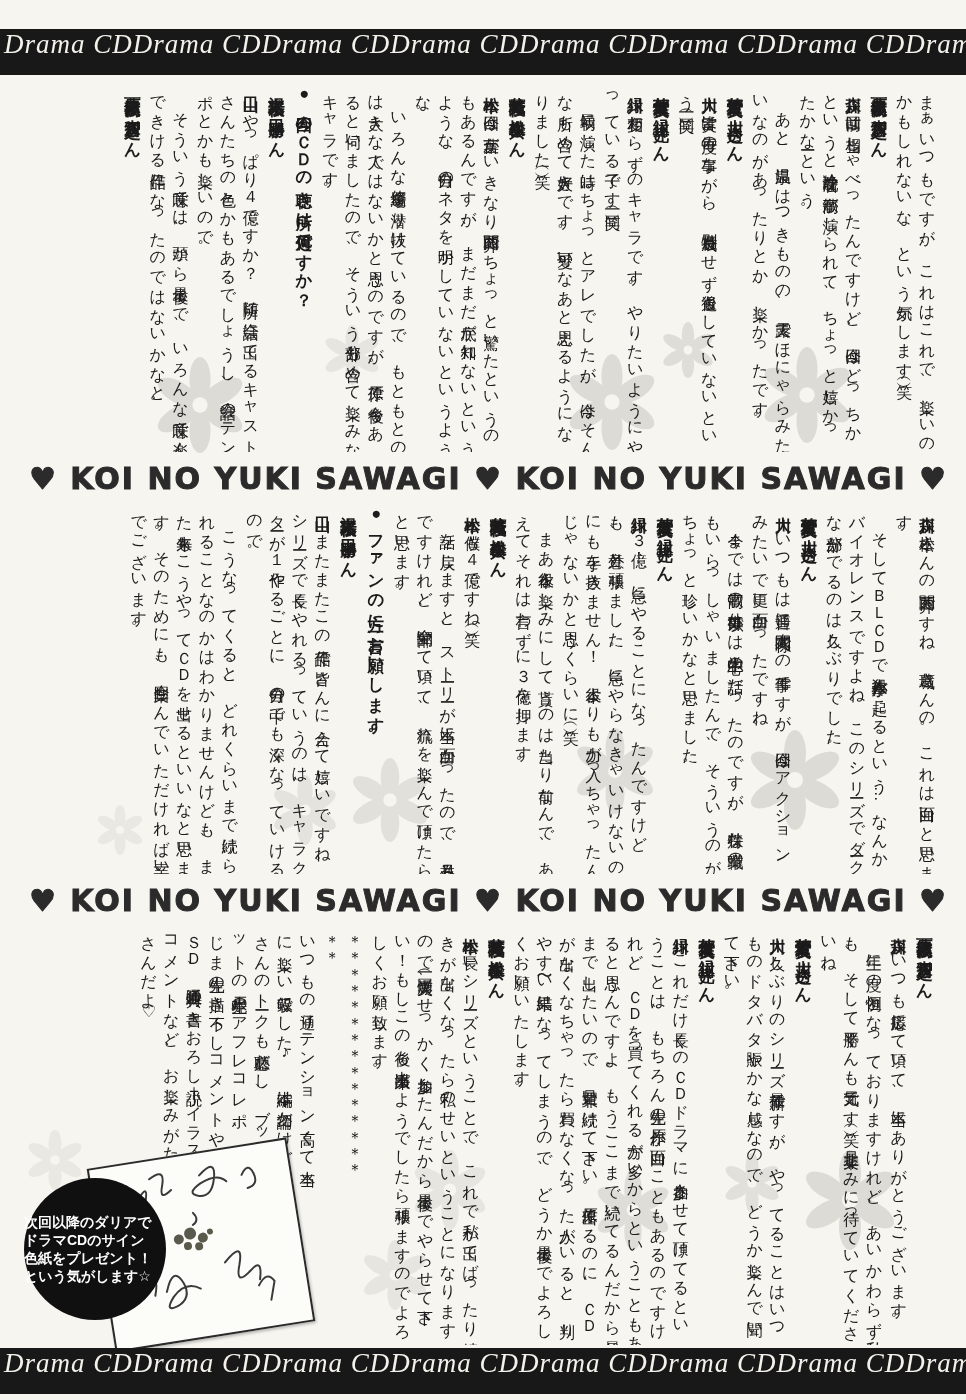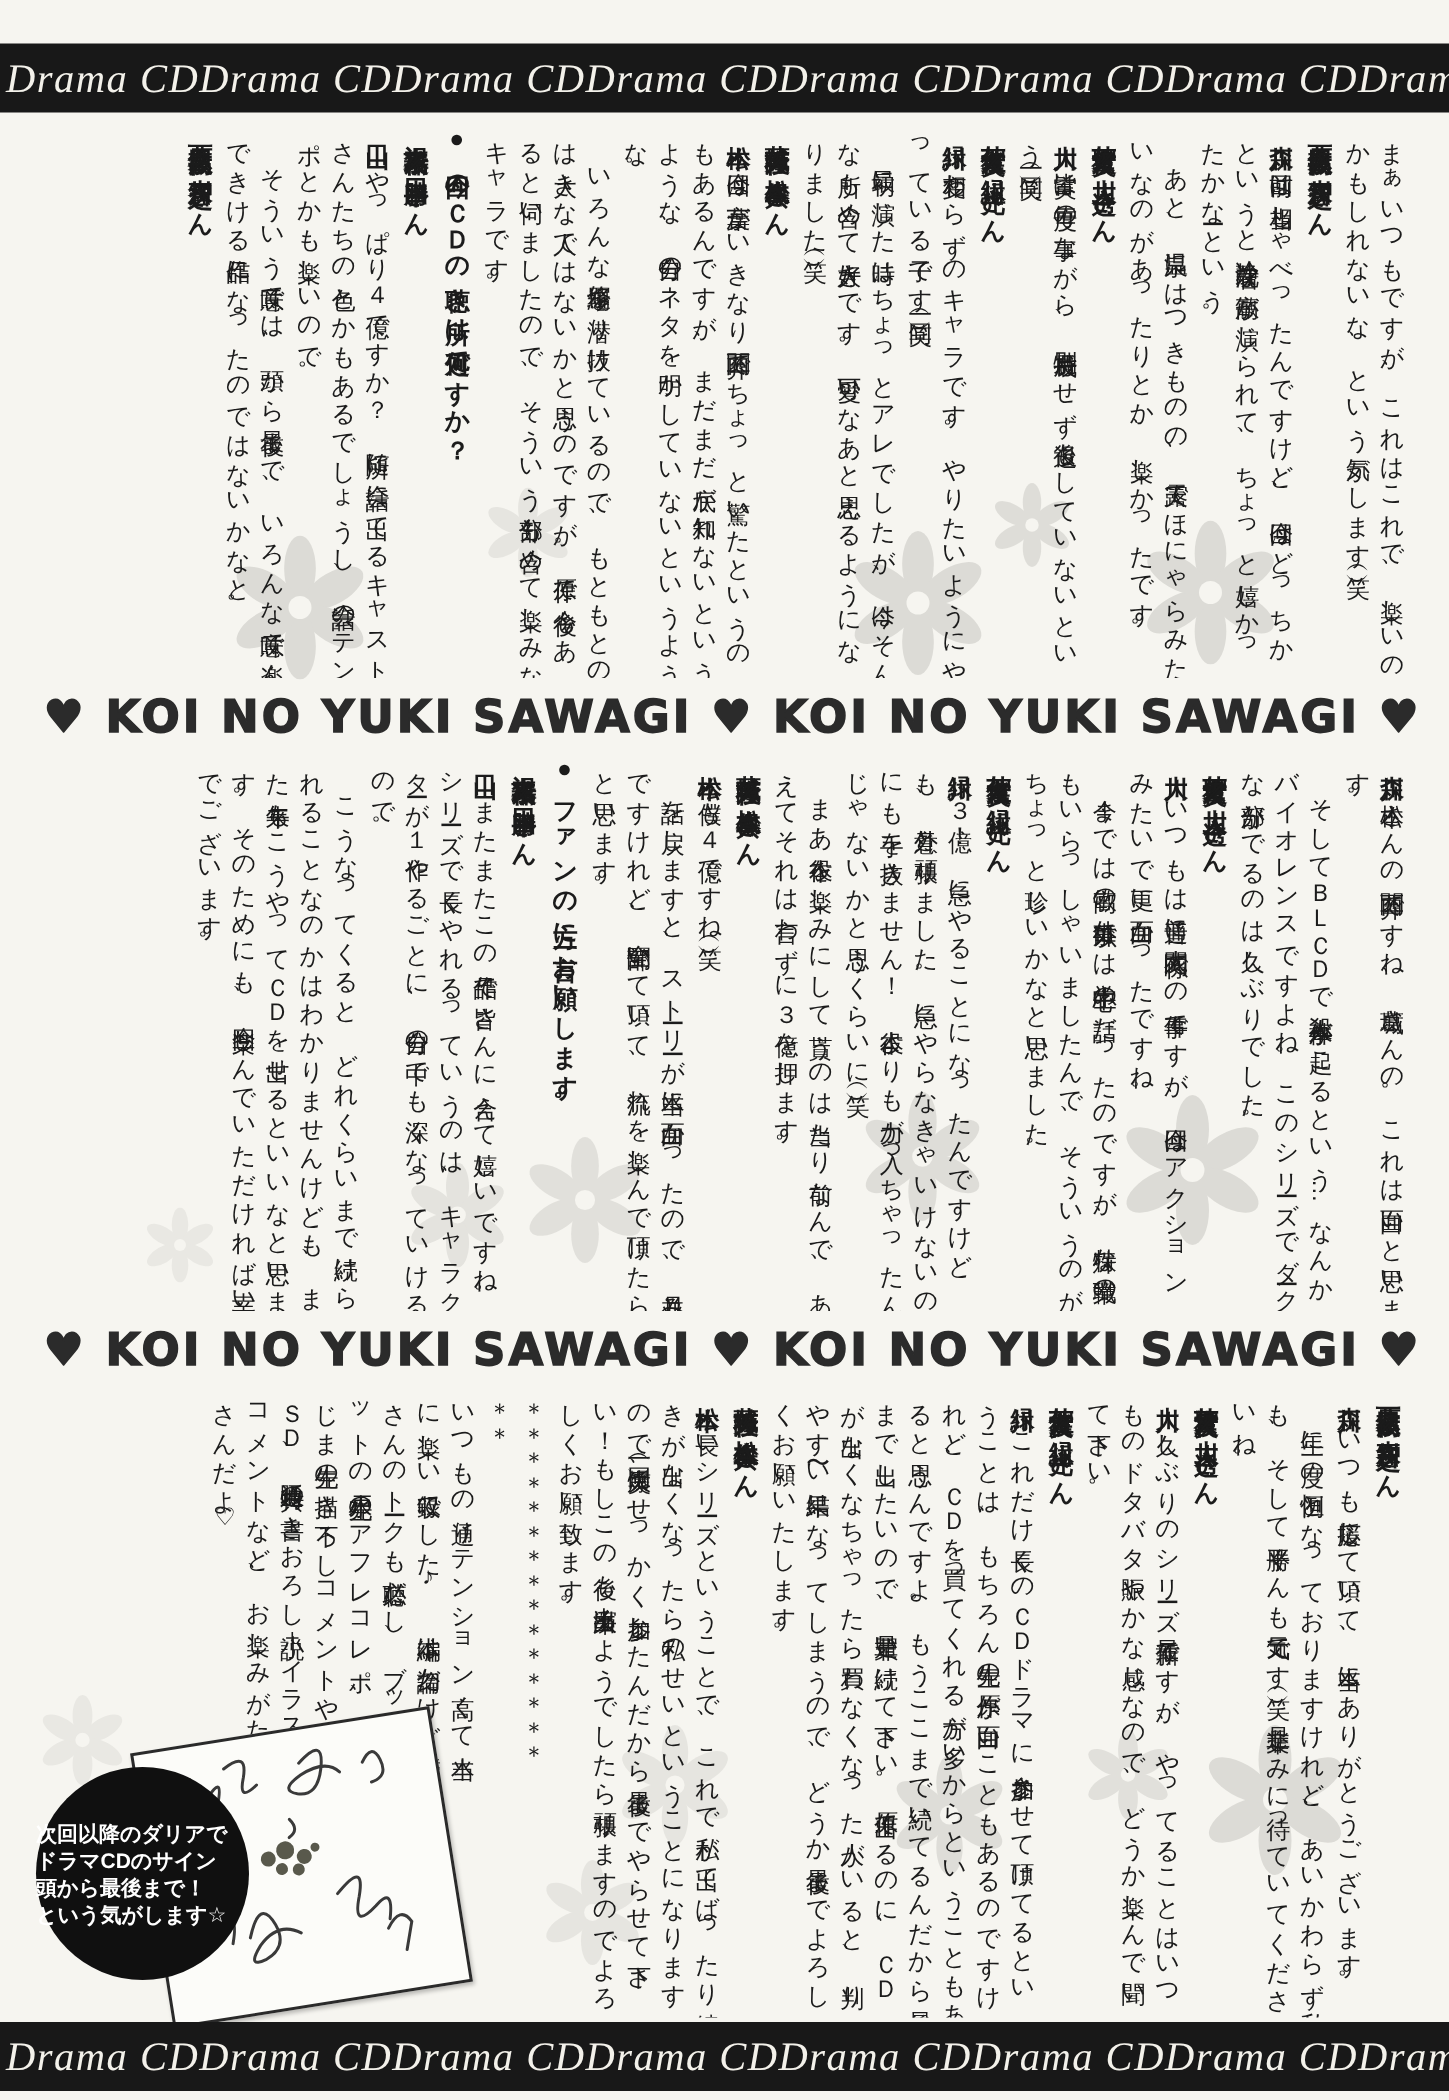--- a/index.html
+++ b/index.html
@@ -8,21 +8,21 @@
   }
   html,body{margin:0;padding:0;}
   body{
     width:966px;height:1400px;position:relative;overflow:hidden;
     background:var(--paper);color:var(--ink);
     font-family:"Liberation Sans","DejaVu Sans",sans-serif;
   }
   
   .cd-bar{
     position:absolute;left:0;right:0;height:46px;background:var(--bar_bg);
-    display:flex;align-items:center;justify-content:space-between;
+    display:flex;align-items:flex-start;justify-content:space-between;
     padding:0 4px;box-sizing:border-box;
   }
   .cd-bar .bar-item{
     color:var(--bar_text);font-family:"Liberation Serif","DejaVu Serif",serif;
     font-style:italic;font-size:27px;white-space:nowrap;letter-spacing:1px;
   }
   #top-bar{top:29px;}
   #bottom-bar{top:1348px;}
   
   .sawagi-banner{
@@ -225,21 +225,21 @@
         <circle cx="86" cy="90" r="4"></circle>
       <circle cx="97" cy="92" r="4"></circle>
         <circle cx="110" cy="79" r="3"></circle>
     </g>
   </svg>
 </div>
 
 <div id="promo-badge">
     <div class="badge-line">次回以降のダリアで</div>
     <div class="badge-line">ドラマCDのサイン</div>
-    <div class="badge-line">頭から最後まで！</div>
+    <div class="badge-line">色紙をプレゼント！</div>
     <div class="badge-line">という気がします☆</div>
   </div>
 
 <div class="cd-bar" id="bottom-bar">
     <span class="bar-item">Drama CD</span>
     <span class="bar-item">Drama CD</span>
     <span class="bar-item">Drama CD</span>
     <span class="bar-item">Drama CD</span>
     <span class="bar-item">Drama CD</span>
     <span class="bar-item">Drama CD</span>

